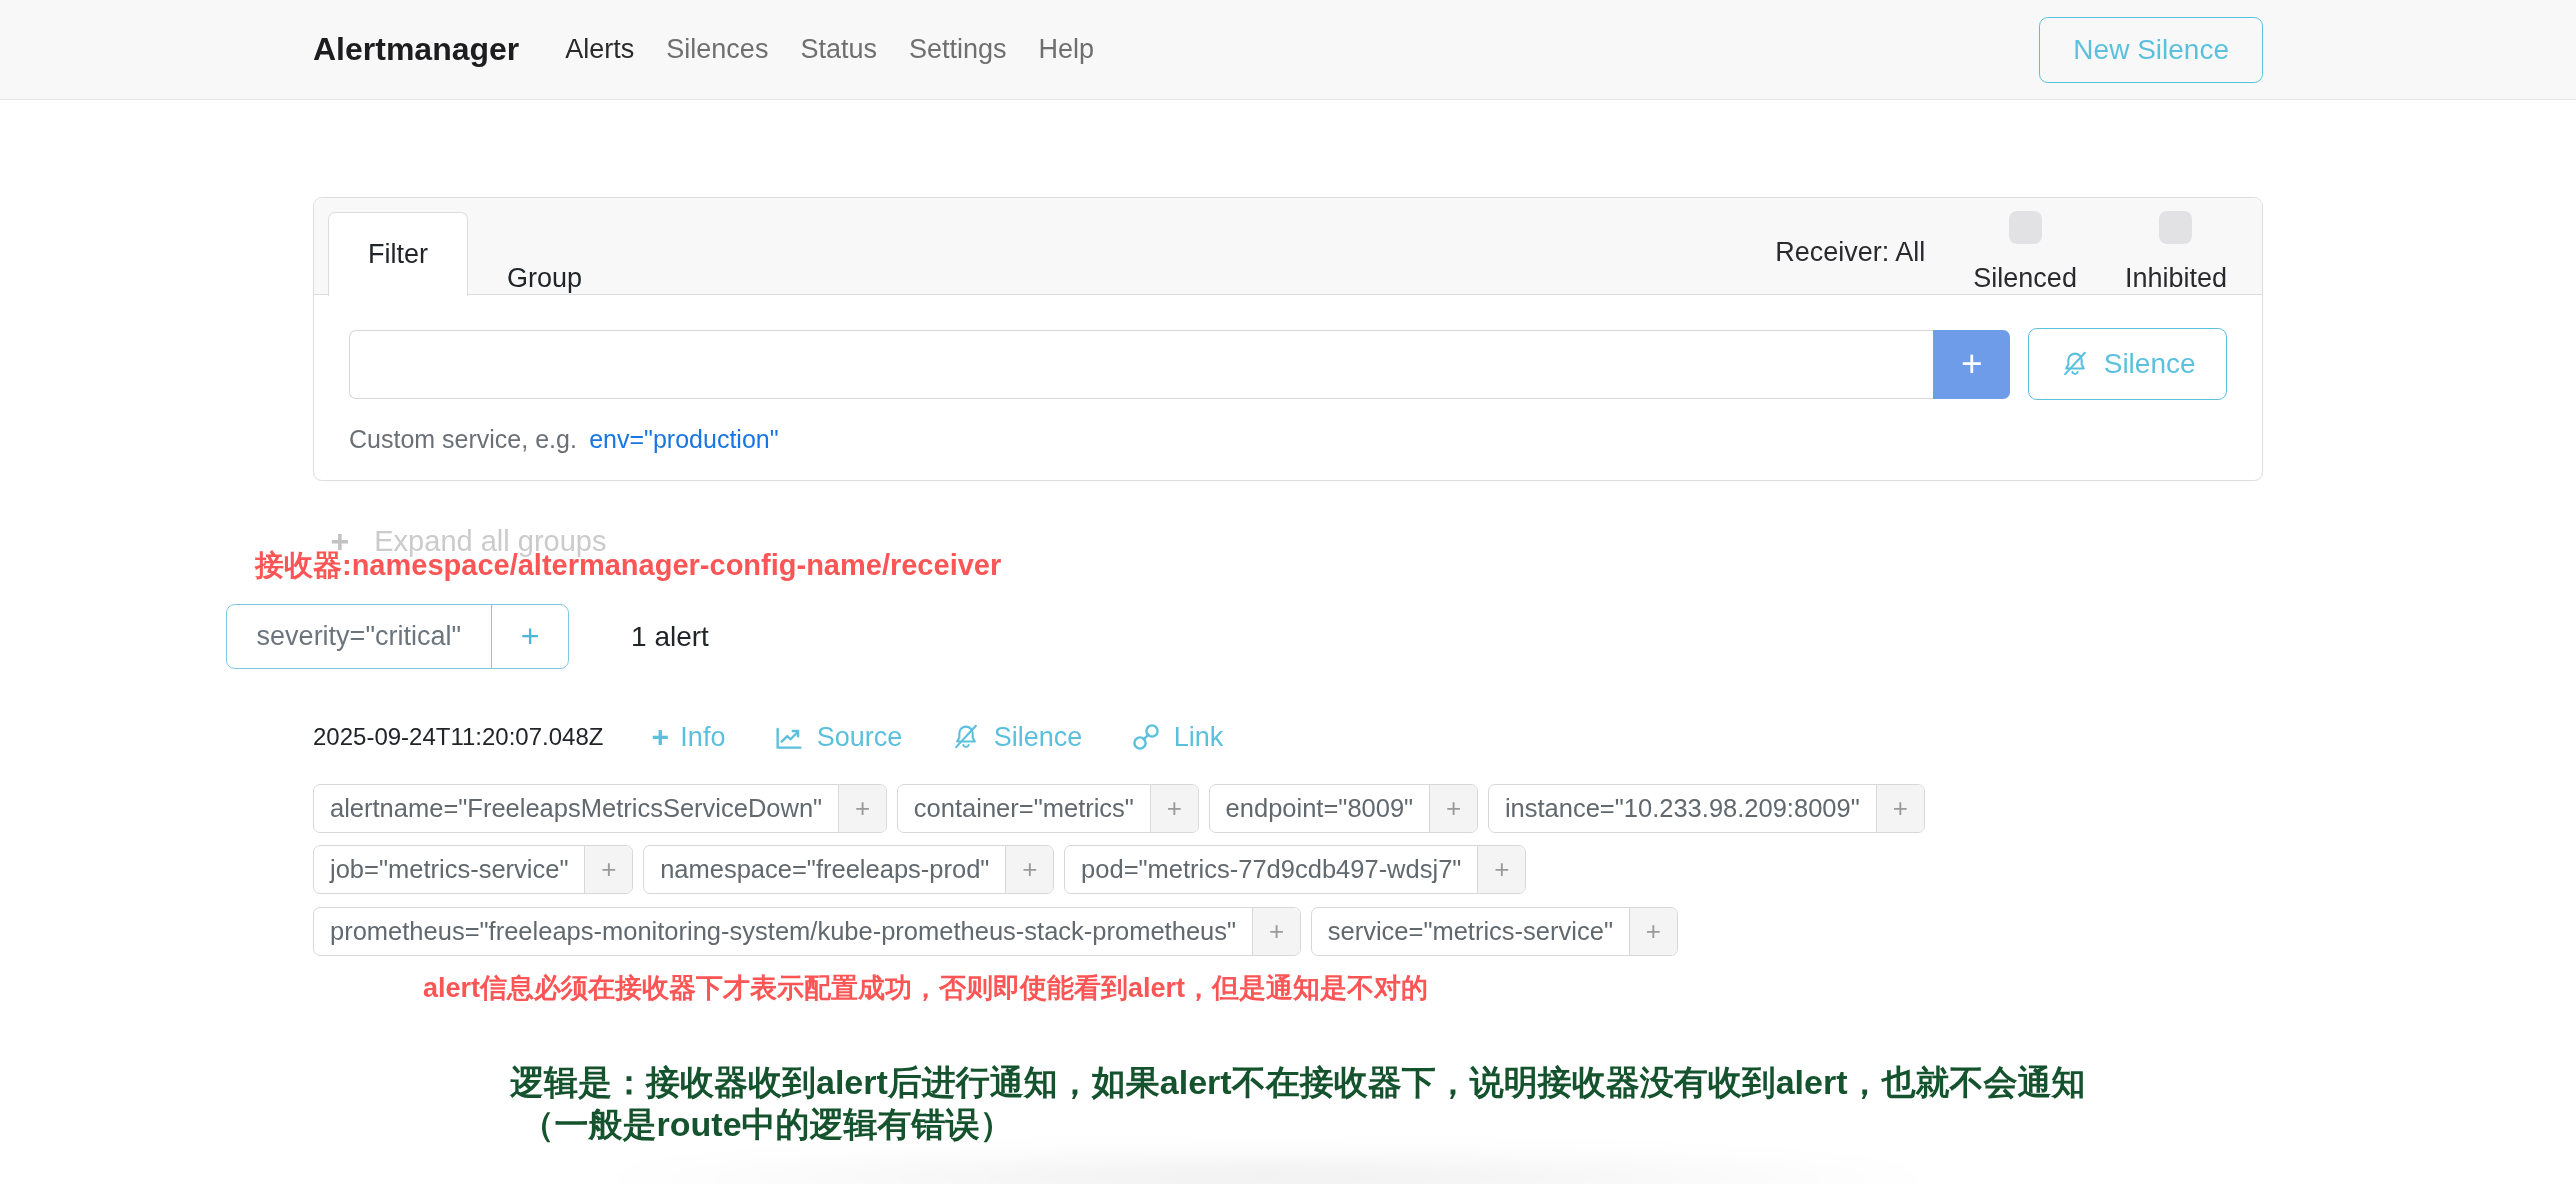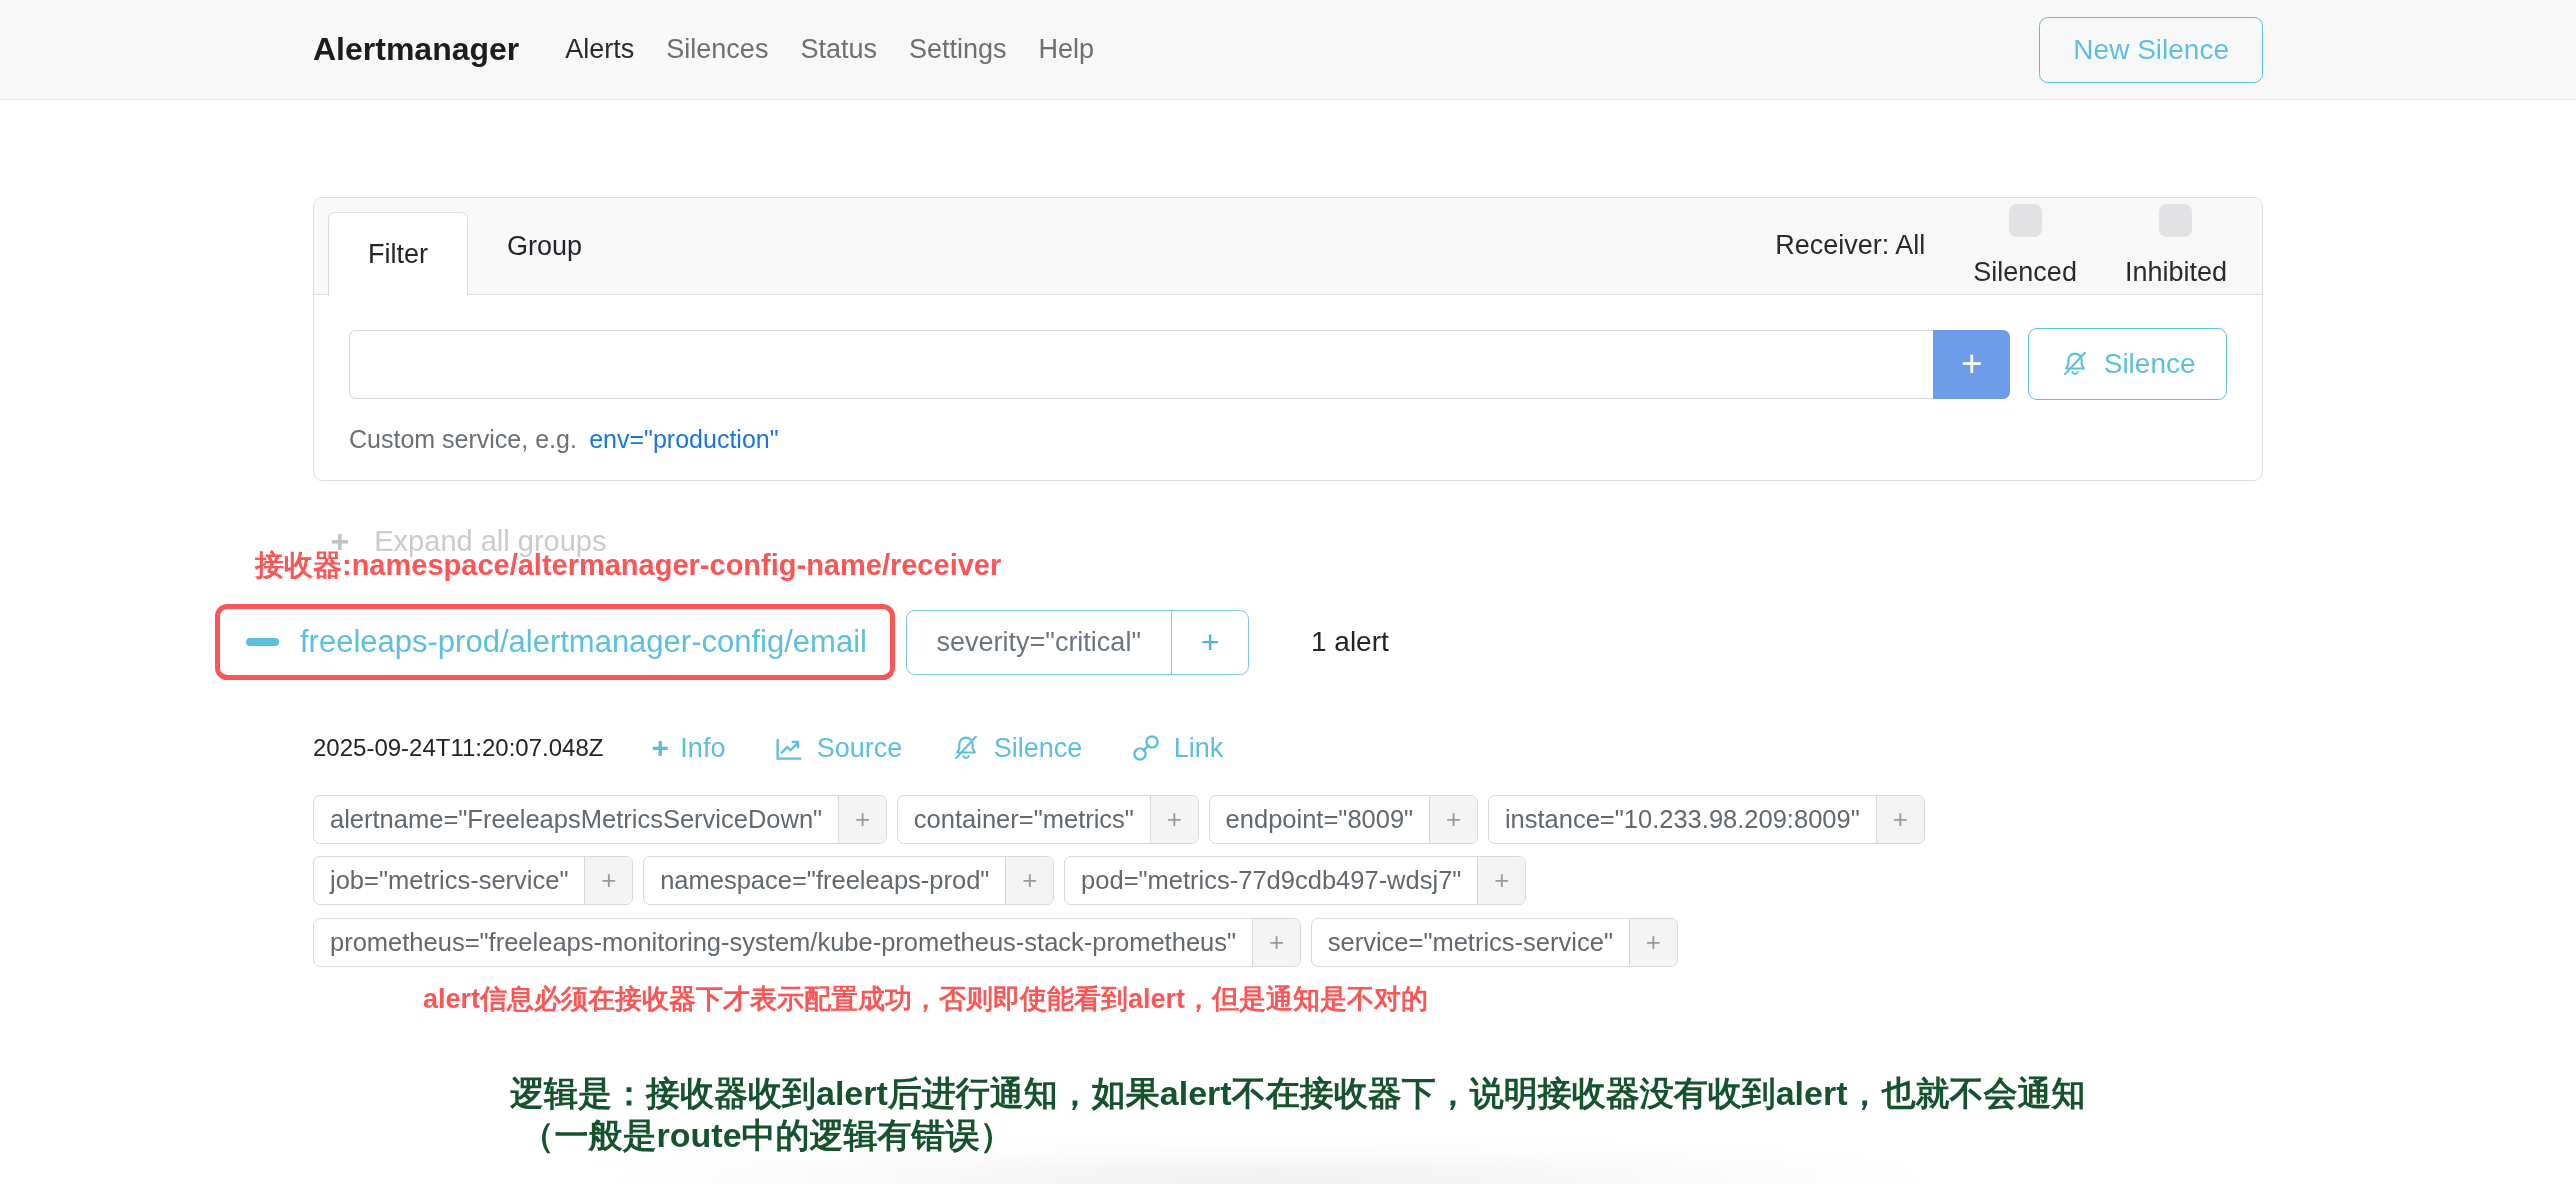--- a/index.html
+++ b/index.html
@@ -37,21 +37,21 @@
 
   
   .filter-card {
     margin-top: 97px;
     border: 1.8px solid #dddddd;
     border-radius: 8.8px;
     background: #fff;
   }
   .card-header {
     display: flex;
-    align-items: center;
+    align-items: flex-end;
     height: 97px;
     background: #f8f8f9;
     border-bottom: 1.8px solid #dddddd;
     border-radius: 8px 8px 0 0;
   }
   .tab-active {
     align-self: flex-end;
     margin-left: 14px;
     margin-bottom: -1.8px;
     height: 84px;
@@ -289,24 +289,20 @@
 
   <div class="expand-wrap">
     <div class="expand-row">
       <span class="expand-plus">+</span>
       <span>Expand all groups</span>
     </div>
     <div class="receiver-note">接收器:namespace/altermanager-config-name/receiver</div>
   </div>
 
   <div class="group-row">
-    <div class="red-box">
-      <span class="minus-icon"></span>
-      <a class="group-link">freeleaps-prod/alertmanager-config/email</a>
-    </div>
     <div class="severity-chip">
       <span class="severity-val">severity="critical"</span>
       <span class="severity-plus">+</span>
     </div>
     <span class="alert-count">1 alert</span>
   </div>
 
   <div class="alert-meta">
     <span class="timestamp">2025-09-24T11:20:07.048Z</span>
     <a class="action-link">

